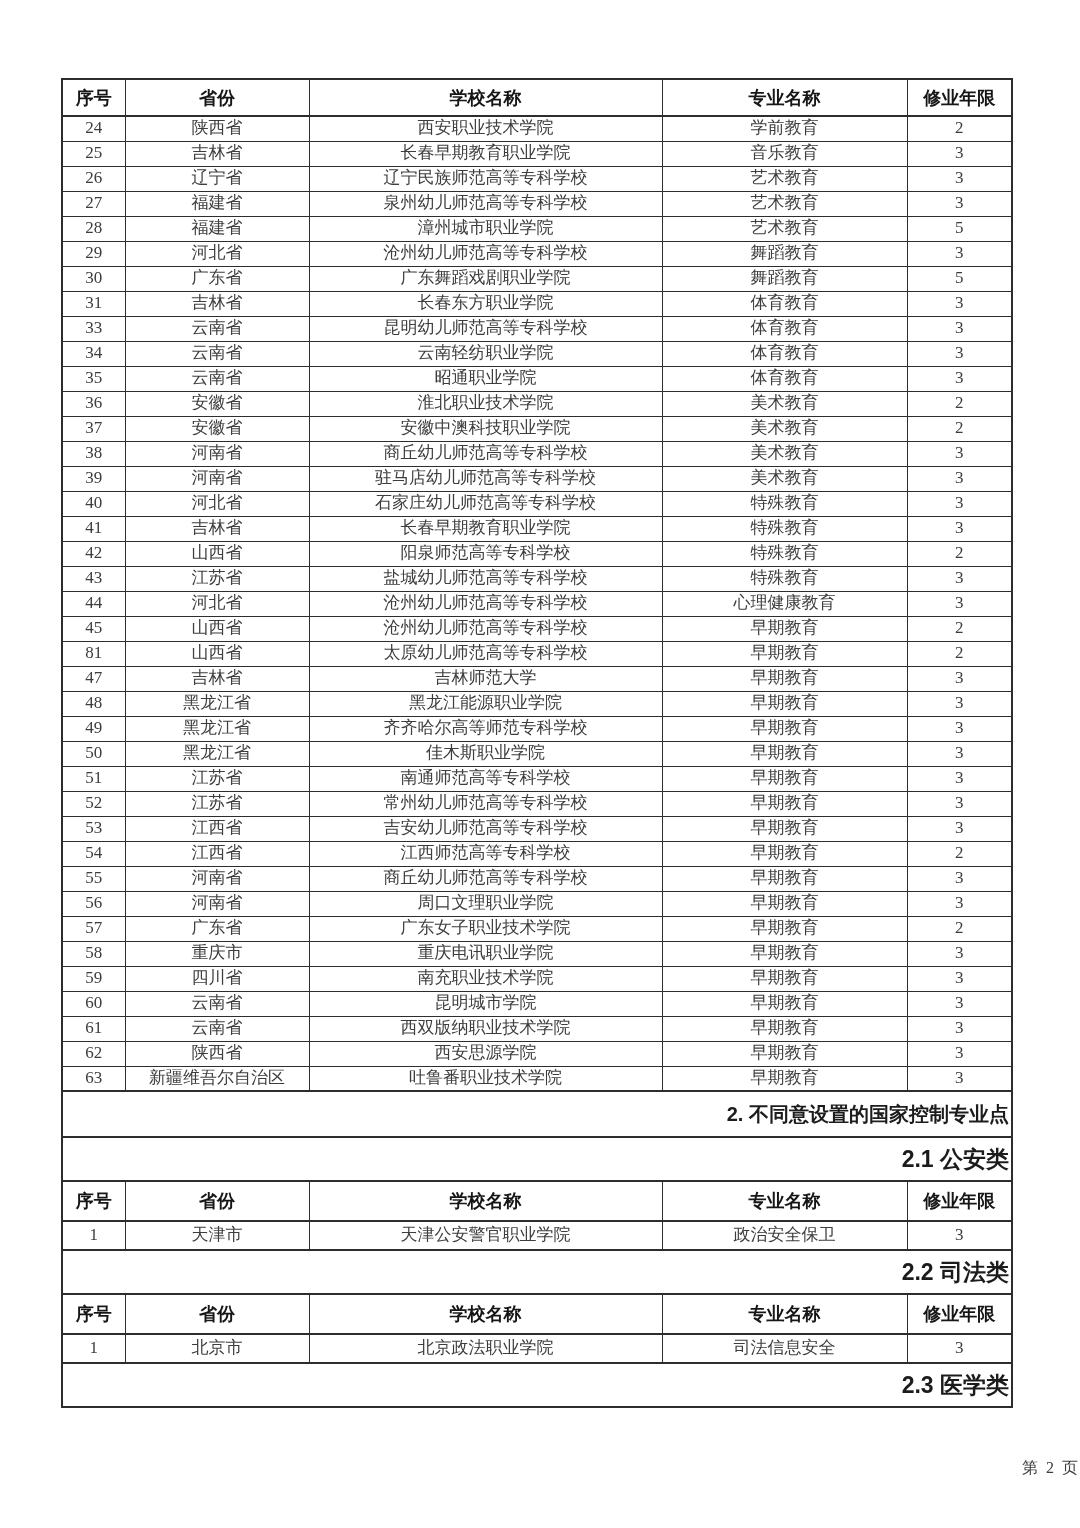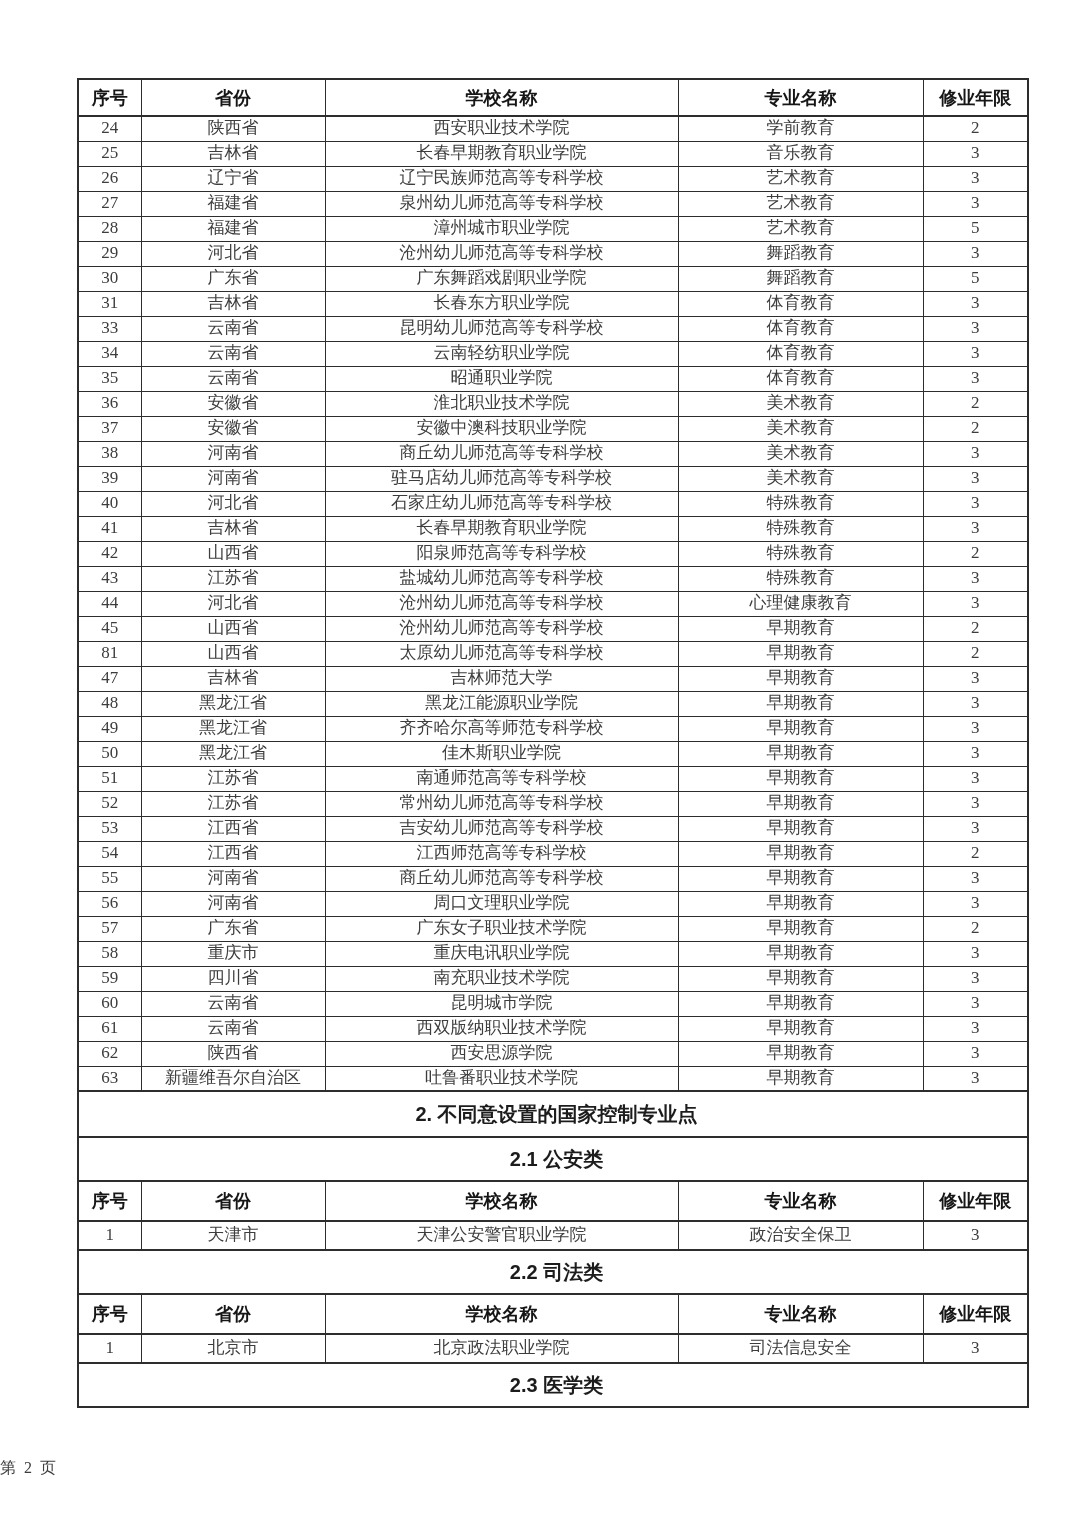--- a/index.html
+++ b/index.html
@@ -6,21 +6,21 @@
   .page {
     position: relative;
     width: 1080px;
     height: 1528px;
     background: #ffffff;
     font-family: "Liberation Serif", serif;
     overflow: hidden;
   }
   table.doc-table {
     position: absolute;
-    left: 77px;
+    left: 61px;
     top: 78px;
     width: 950px;
     border-collapse: collapse;
     table-layout: fixed;
     border: 2px solid #2d2d2d;
   }
   table.doc-table col.c0 { width: 63px; }
   table.doc-table col.c1 { width: 184px; }
   table.doc-table col.c2 { width: 353px; }
   table.doc-table col.c3 { width: 245px; }
@@ -54,37 +54,37 @@
     font-family: "Liberation Sans", sans-serif;
     font-weight: bold;
     font-size: 18px;
     color: #161616;
     border-bottom-width: 2px;
     border-top-width: 2px;
   }
   tr.section-row { height: 46px; }
   tr.subsection-row { height: 44px; }
   tr.section-row td, tr.subsection-row td {
-    text-align: center;
+    text-align: right;
     padding-left: 9px;
     font-family: "Liberation Sans", sans-serif;
     font-weight: bold;
     font-size: 20px;
     color: #1c1c1c;
     border-top-width: 2px;
     border-bottom-width: 2px;
     border-radius: 17px;
   }
-  tr.subsection-row td { font-size: 20px; }
+  tr.subsection-row td { font-size: 23px; }
   .footer {
     position: absolute;
     left: 0;
     top: 1458px;
     width: 100%;
-    text-align: left;
+    text-align: right;
     font-size: 16px;
     color: #3d3d3d;
     letter-spacing: 2px;
     font-family: "Liberation Serif", serif;
   }
 </style>
 </head>
 <body>
 
 <div class="page">

